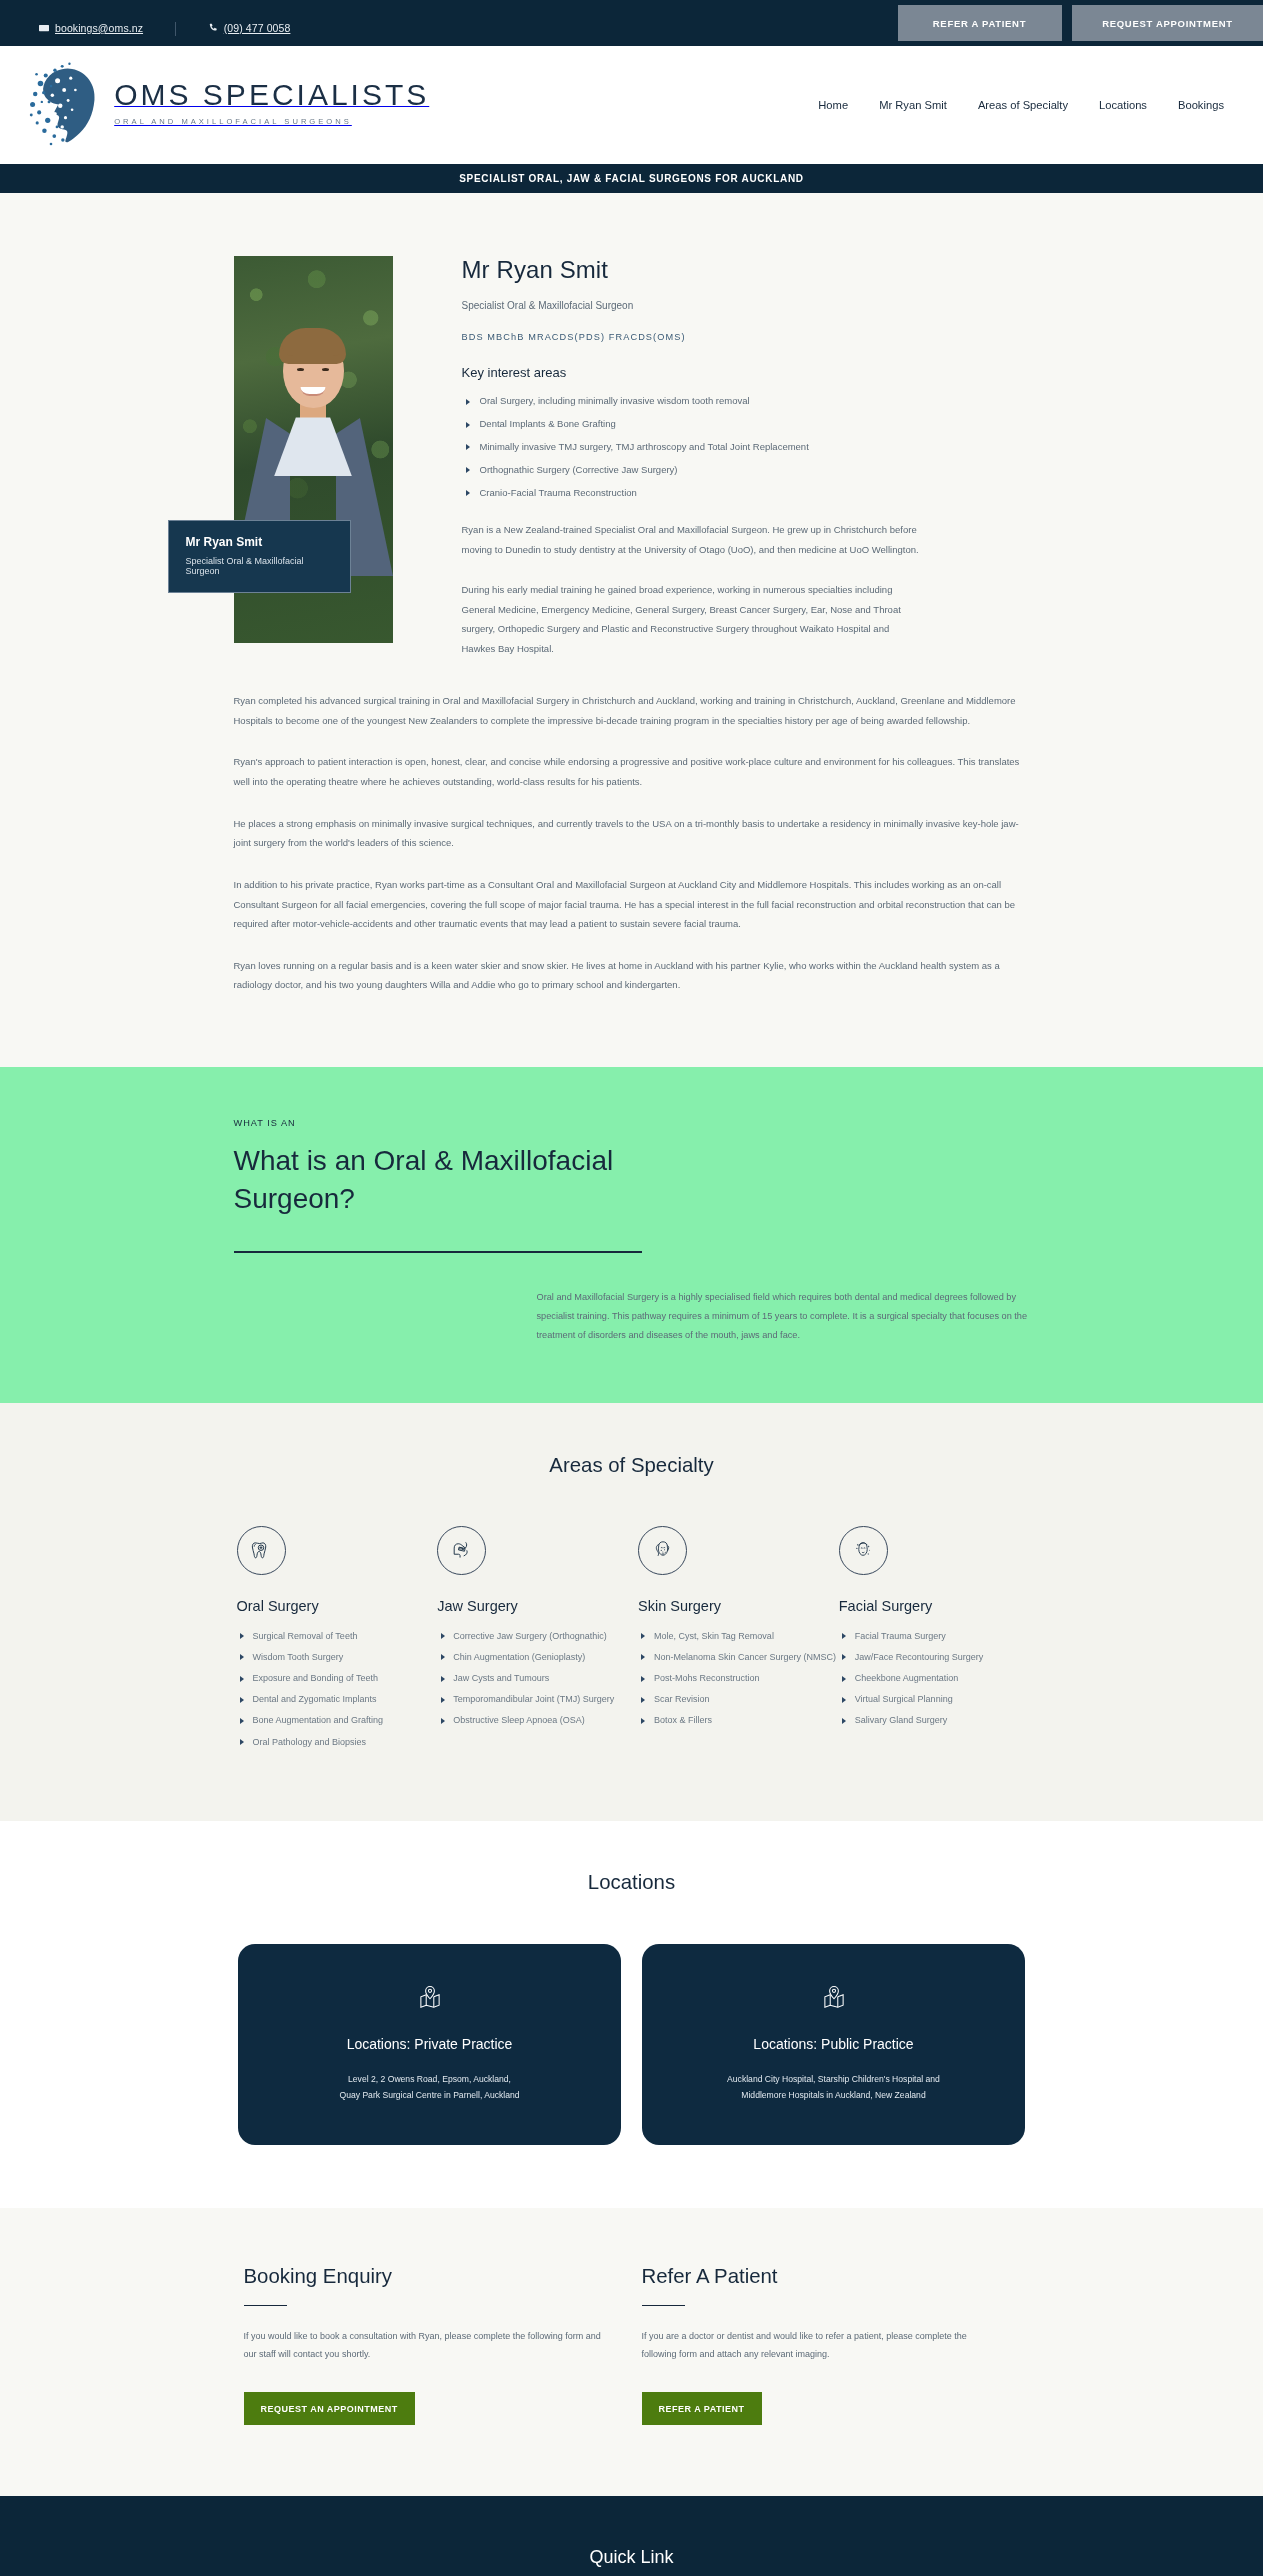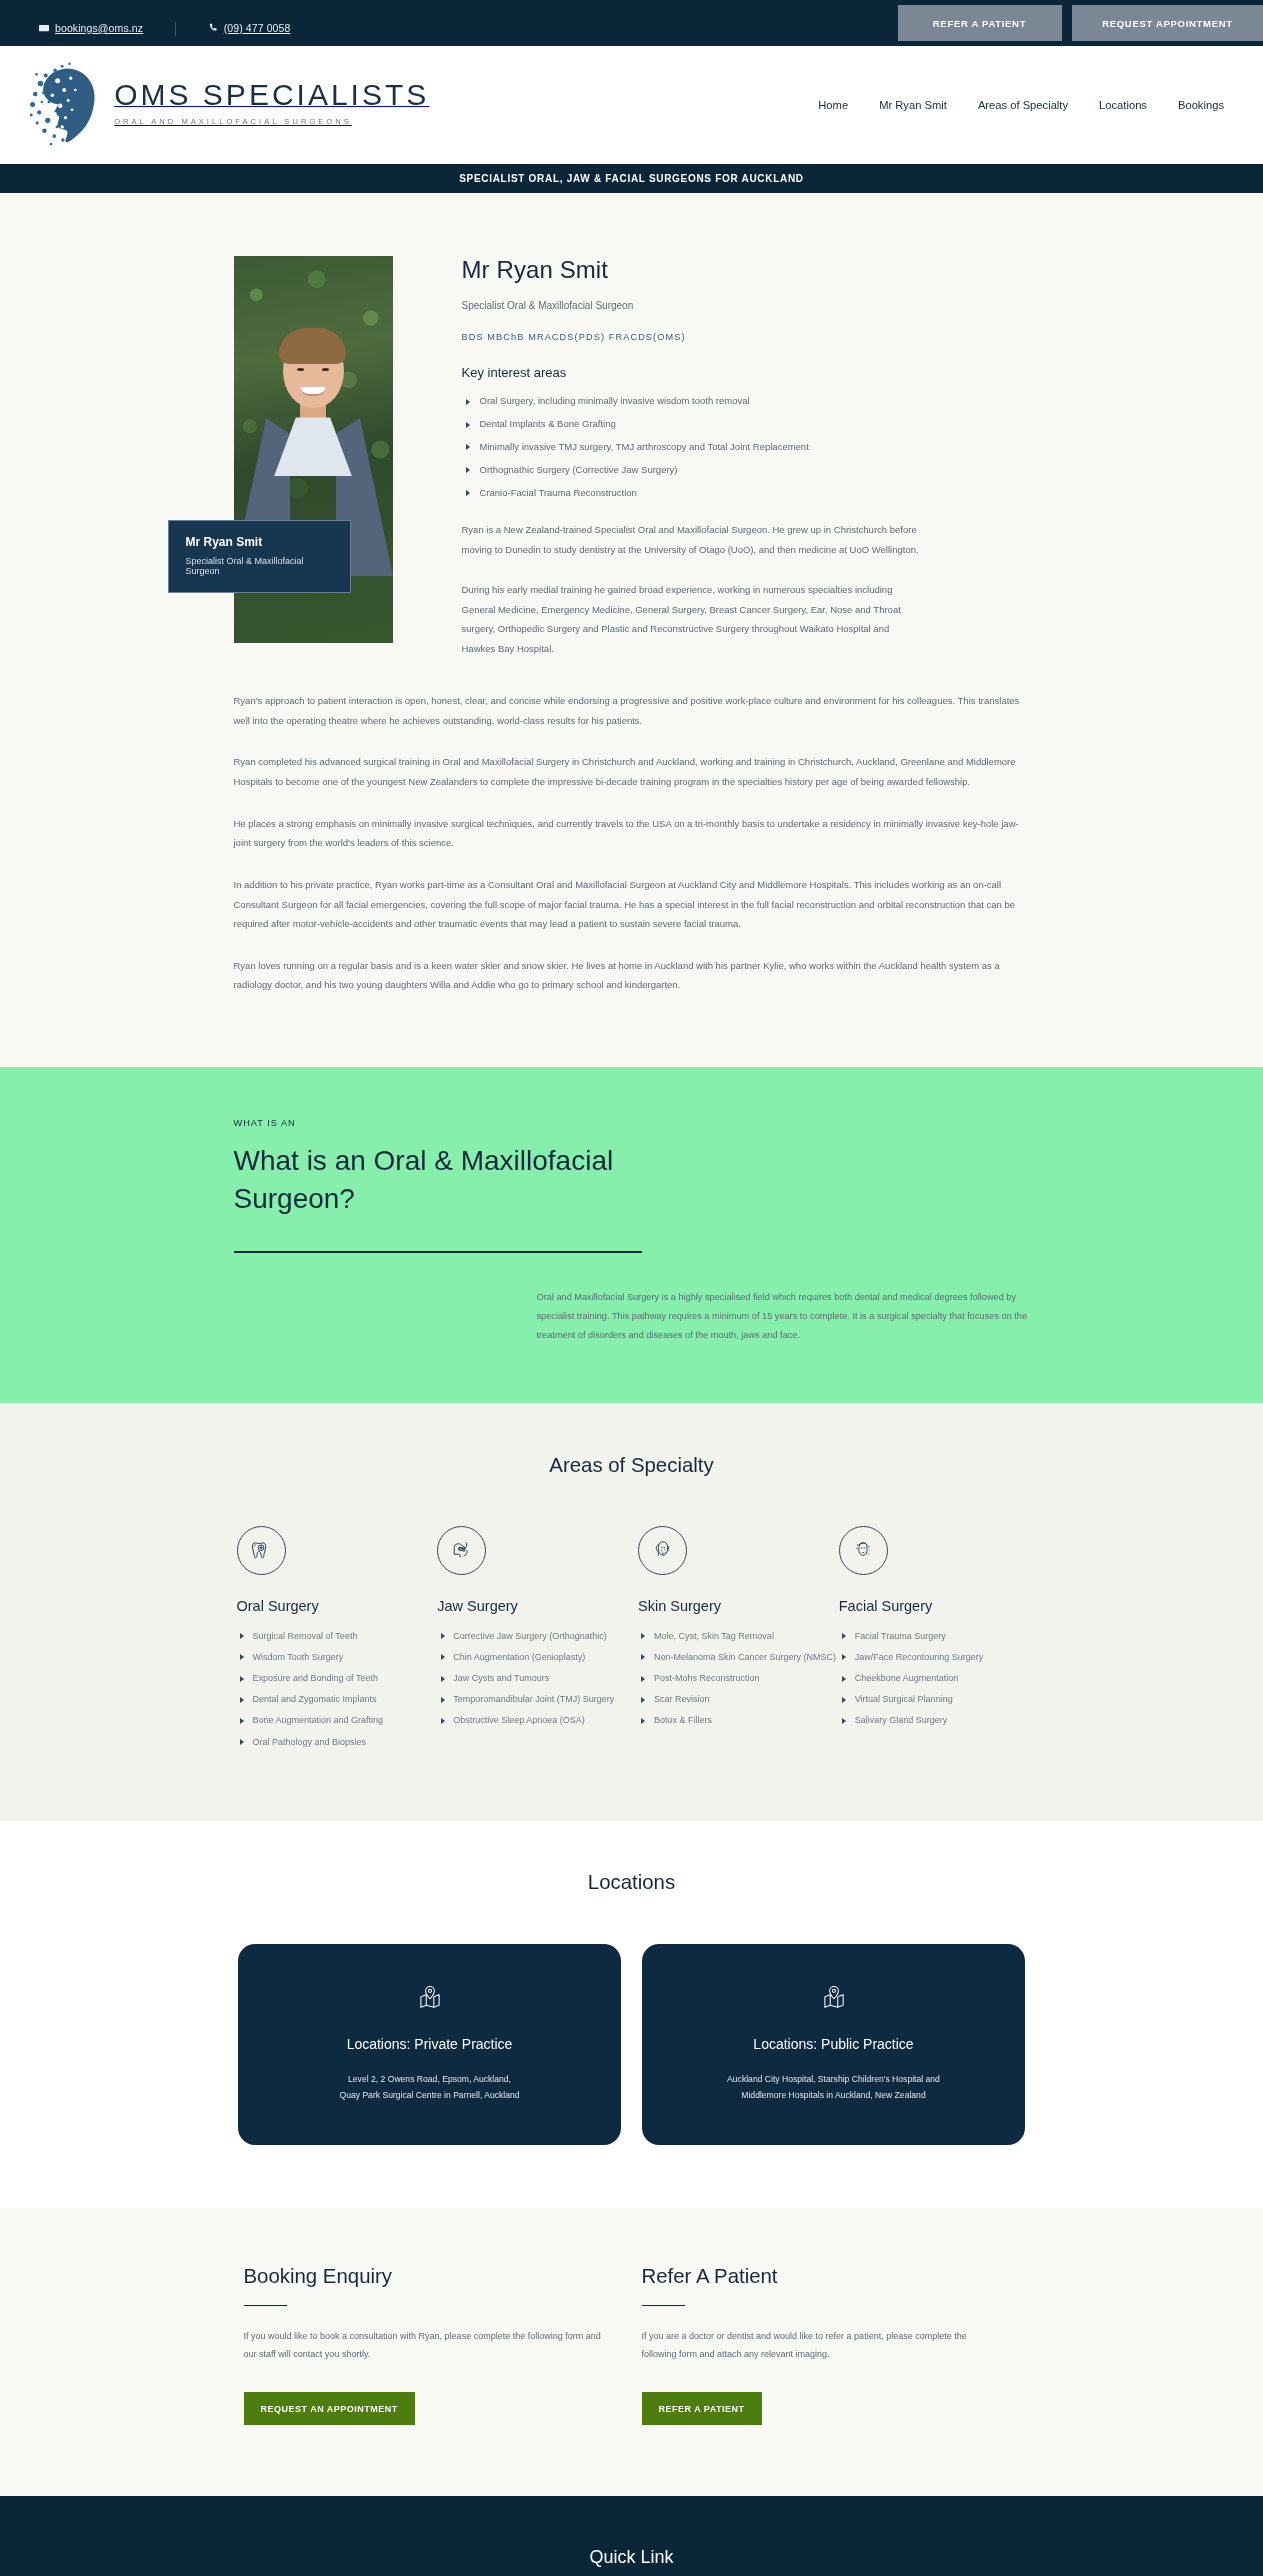--- a/index.html
+++ b/index.html
@@ -331,22 +331,22 @@
             <li>Minimally invasive TMJ surgery, TMJ arthroscopy and Total Joint Replacement</li>
             <li>Orthognathic Surgery (Corrective Jaw Surgery)</li>
             <li>Cranio-Facial Trauma Reconstruction</li>
           </ul>
           <p class="bio-para">Ryan is a New Zealand-trained Specialist Oral and Maxillofacial Surgeon. He grew up in Christchurch before moving to Dunedin to study dentistry at the University of Otago (UoO), and then medicine at UoO Wellington.</p>
           <p class="bio-para">During his early medial training he gained broad experience, working in numerous specialties including General Medicine, Emergency Medicine, General Surgery, Breast Cancer Surgery, Ear, Nose and Throat surgery, Orthopedic Surgery and Plastic and Reconstructive Surgery throughout Waikato Hospital and Hawkes Bay Hospital.</p>
         </div>
       </div>
 
       <div class="bio-lower">
+        <p class="bio-para wide">Ryan completed his advanced surgical training in Oral and Maxillofacial Surgery in Christchurch and Auckland, working and training in Christchurch, Auckland, Greenlane and Middlemore Hospitals to become one of the youngest New Zealanders to complete the impressive bi-decade training program in the specialties history per age of being awarded fellowship.</p>
         <p class="bio-para wide">Ryan's approach to patient interaction is open, honest, clear, and concise while endorsing a progressive and positive work-place culture and environment for his colleagues. This translates well into the operating theatre where he achieves outstanding, world-class results for his patients.</p>
-        <p class="bio-para wide">Ryan completed his advanced surgical training in Oral and Maxillofacial Surgery in Christchurch and Auckland, working and training in Christchurch, Auckland, Greenlane and Middlemore Hospitals to become one of the youngest New Zealanders to complete the impressive bi-decade training program in the specialties history per age of being awarded fellowship.</p>
         <p class="bio-para wide">He places a strong emphasis on minimally invasive surgical techniques, and currently travels to the USA on a tri-monthly basis to undertake a residency in minimally invasive key-hole jaw-joint surgery from the world's leaders of this science.</p>
         <p class="bio-para wide">In addition to his private practice, Ryan works part-time as a Consultant Oral and Maxillofacial Surgeon at Auckland City and Middlemore Hospitals. This includes working as an on-call Consultant Surgeon for all facial emergencies, covering the full scope of major facial trauma. He has a special interest in the full facial reconstruction and orbital reconstruction that can be required after motor-vehicle-accidents and other traumatic events that may lead a patient to sustain severe facial trauma.</p>
         <p class="bio-para wide">Ryan loves running on a regular basis and is a keen water skier and snow skier. He lives at home in Auckland with his partner Kylie, who works within the Auckland health system as a radiology doctor, and his two young daughters Willa and Addie who go to primary school and kindergarten.</p>
       </div>
     </div>
   </section>
 
   <section class="whatis">
     <div class="container">
       <div class="whatis-inner">

